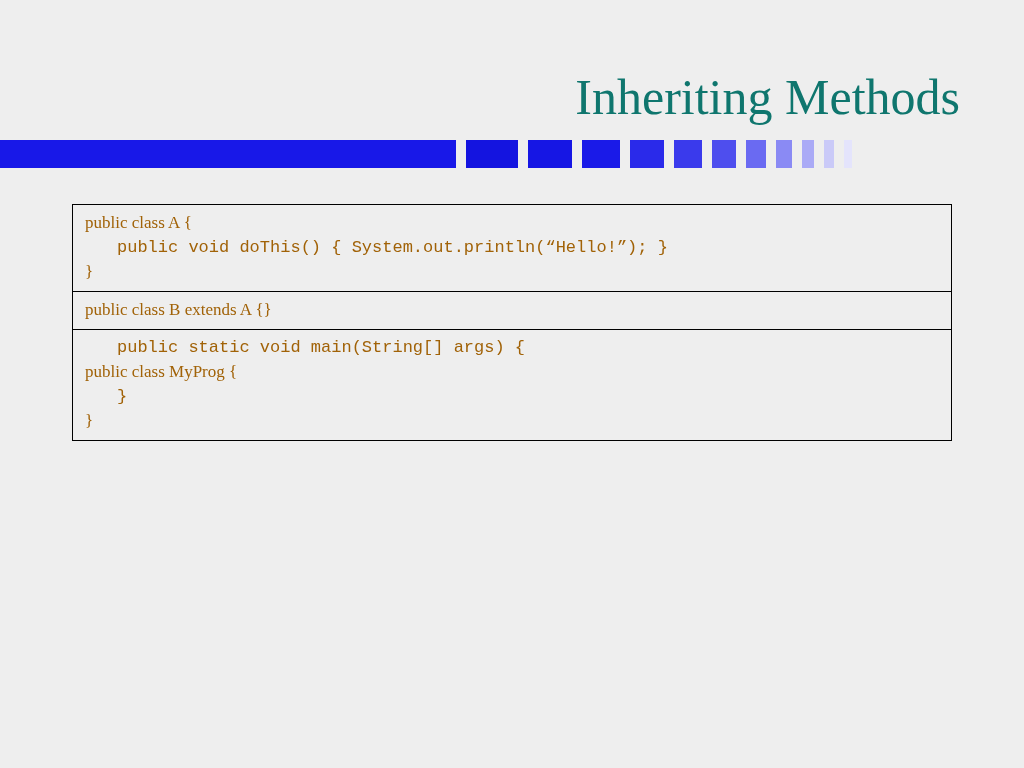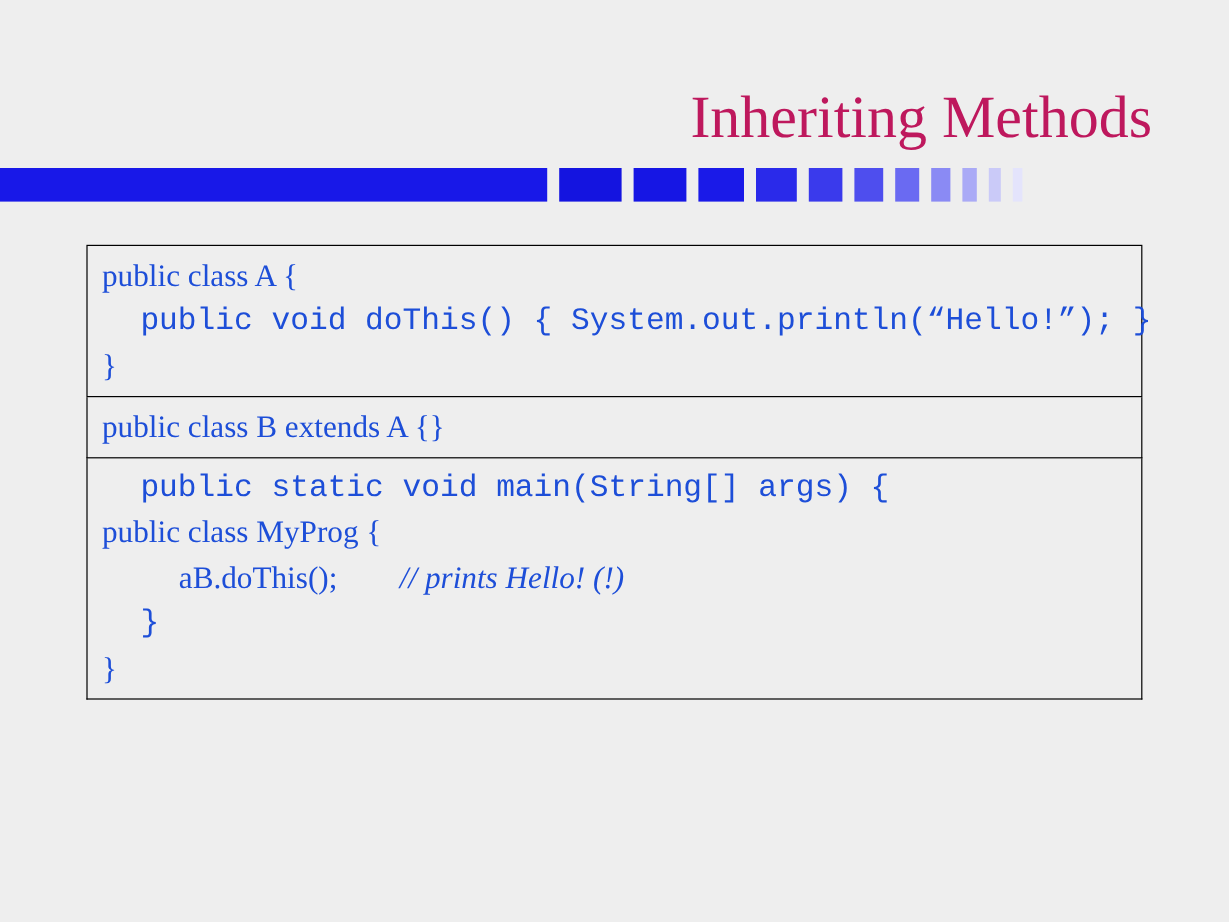--- a/index.html
+++ b/index.html
@@ -11,21 +11,21 @@
     position: relative;
     overflow: hidden;
   }
   .title {
     position: absolute;
     top: 68px;
     left: 0;
     right: 64px;
     text-align: right;
     font-size: 50px;
-    color: #be185d;
+    color: #0f766e;
     font-weight: normal;
   }
   .bar {
     position: absolute;
     top: 140px;
     left: 0;
     height: 28px;
     display: flex;
     align-items: stretch;
   }
@@ -39,23 +39,23 @@
   }
   .content {
     position: absolute;
     top: 204px;
     left: 72px;
     width: 880px;
   }
   .codebox {
     border: 1px solid #000;
     padding: 6px 12px 6px 12px;
-    font-size: 26px;
+    font-size: 17px;
     line-height: 1.45;
-    color: #1d4ed8;
+    color: #a16207;
   }
   .codebox + .codebox {
     border-top: none;
   }
   .code-line { white-space: pre; }
   .ind1 { padding-left: 32px; font-family: Liberation Mono, monospace; }
   .ind2 { padding-left: 64px; }
   .comment { font-style: italic; }
 </style>
 </head>
@@ -86,18 +86,17 @@
     <div class="code-line">}</div>
   </div>
 
   <div class="codebox">
     <div class="code-line">public class B extends A {}</div>
   </div>
 
   <div class="codebox">
     <div class="code-line ind1">public static void main(String[] args) {</div>
     <div class="code-line">public class MyProg {</div>
-    <div class="code-line ind2"><span>aB.doThis();        </span><span class="comment">// prints Hello! (!)</span></div>
     <div class="code-line ind1">}</div>
     <div class="code-line">}</div>
   </div>
 
 </div>
 
 </body></html>

